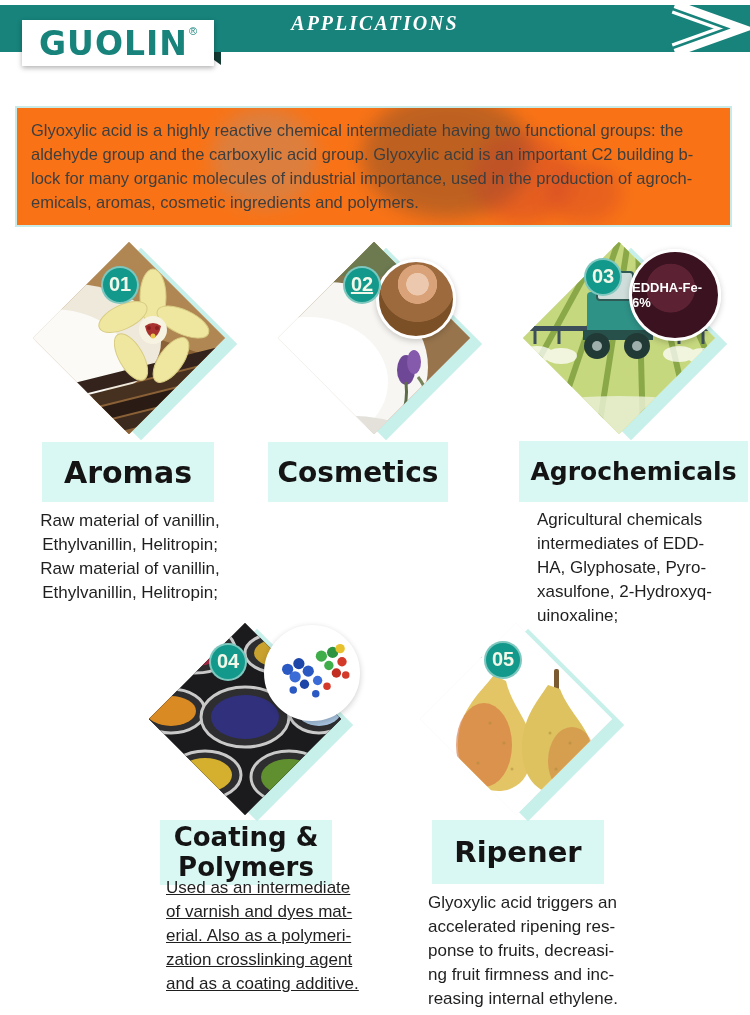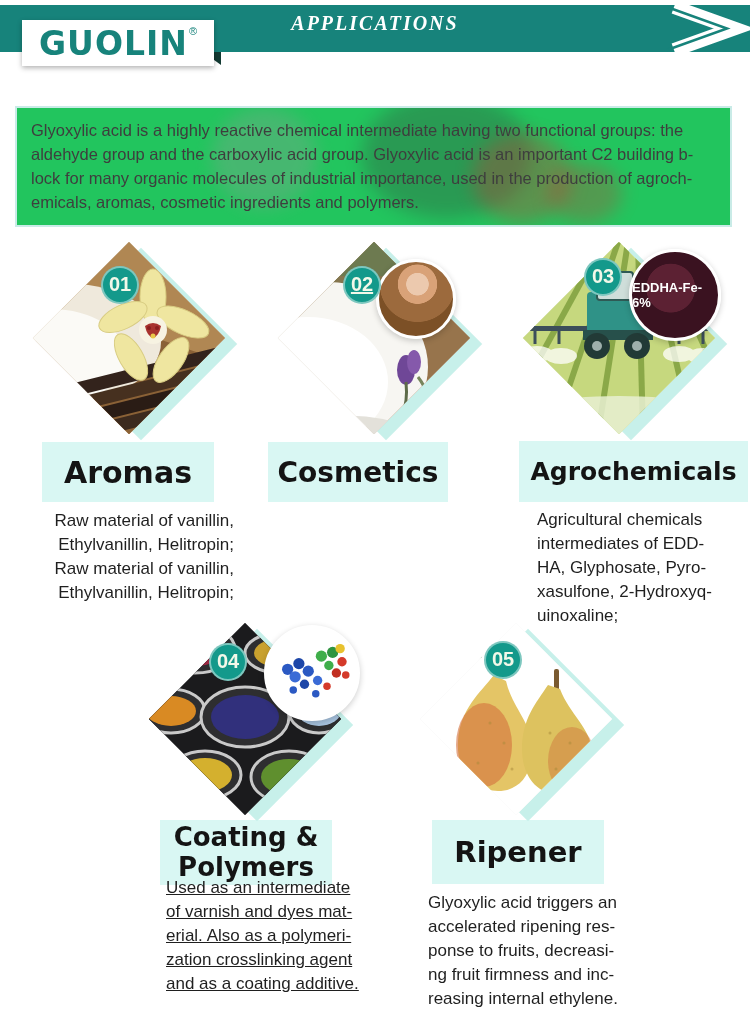--- a/index.html
+++ b/index.html
@@ -13,21 +13,21 @@
             box-shadow:0 2px 5px rgba(0,0,0,.3);display:flex;align-items:center;justify-content:center;z-index:3;}
   .logo-text{font-family:"DejaVu Sans",sans-serif;font-weight:bold;font-size:33px;color:#17837b;letter-spacing:1px;}
   .logo-mark{font-size:11px;color:#17837b;vertical-align:top;line-height:1;margin-left:1px;align-self:flex-start;margin-top:6px;}
   .logo-fold{position:absolute;left:203px;top:52px;width:18px;height:13px;background:#133a33;
              clip-path:polygon(0 0,100% 0,100% 100%);z-index:2;}
   .app-title{position:absolute;left:0;top:12px;width:750px;text-align:center;color:#fff;
              font-family:"Liberation Serif",serif;font-style:italic;font-weight:bold;font-size:20px;letter-spacing:2px;}
 
   
   .intro{position:absolute;left:15px;top:106px;width:717px;border:2px solid #c9ebe7;box-sizing:border-box;
-         background:#22c55e;overflow:hidden;}
+         background:#f97316;overflow:hidden;}
   .mol{position:absolute;border-radius:50%;filter:blur(9px);}
   .intro-text{position:relative;margin:0;padding:10px 14px 11px 14px;font-size:16.5px;line-height:24px;
               color:#3e3e3e;white-space:pre-line;}
 
   
   .dshadow{position:absolute;width:136px;height:136px;transform:rotate(45deg);background:#c7f0ea;z-index:1;}
   .diamond{position:absolute;width:136px;height:136px;transform:rotate(45deg);overflow:hidden;background:#eee;z-index:2;}
   .photo{position:absolute;left:-28px;top:-28px;width:192px;height:192px;transform:rotate(-45deg);}
   .photo svg{display:block;width:192px;height:192px;}
   .badge{position:absolute;width:38px;height:38px;border-radius:50%;background:#13998b;
@@ -106,21 +106,21 @@
         <circle cx="120" cy="94" r="2.5" fill="#e8c84a"></circle>
       </svg>
     </div>
   </div>
   <div class="badge" style="left:101px;top:266px;">
     <span>01</span>
   </div>
   <div class="title-box" style="left:42px;top:442px;width:172px;height:60px;font-size:30px;">
     <span>Aromas</span>
   </div>
-  <div class="desc center" style="left:26px;top:509px;width:208px;text-align:right;">Raw material of vanillin,
+  <div class="desc center" style="left:26px;top:509px;width:208px;">Raw material of vanillin,
 Ethylvanillin, Helitropin;
 Raw material of vanillin,
 Ethylvanillin, Helitropin;</div>
 
   <div class="dshadow" style="left:318px;top:276px;"></div>
   <div class="diamond" style="left:306px;top:270px;">
     <div class="photo">
       <svg viewBox="0 0 192 192">
         <rect width="192" height="192" fill="#97744c"></rect>
         <rect width="192" height="40" fill="#6d7a50"></rect>

